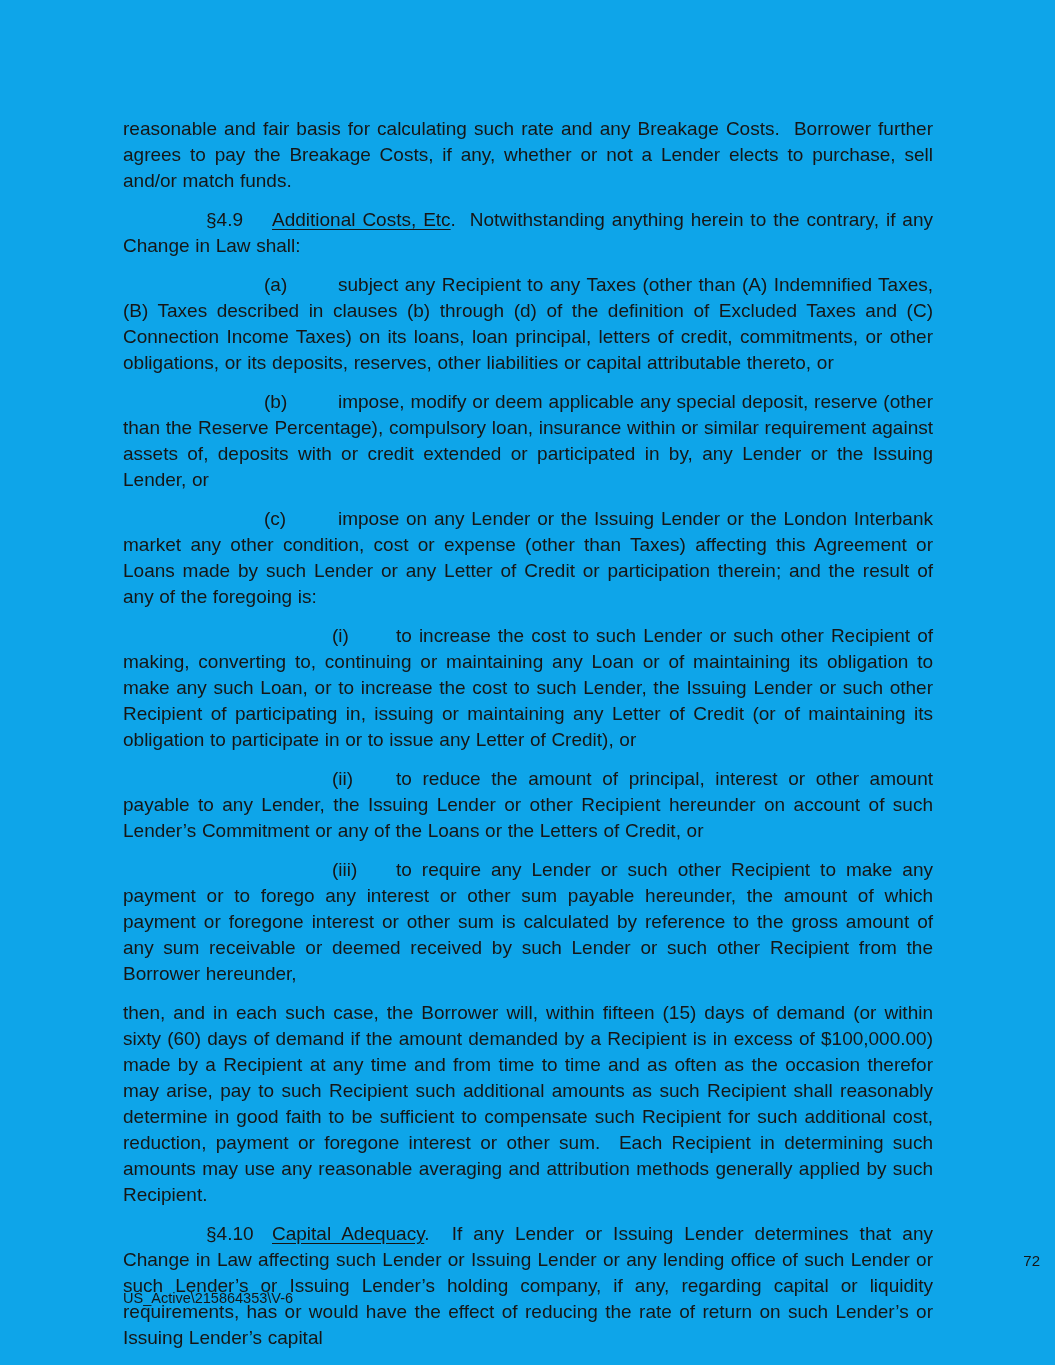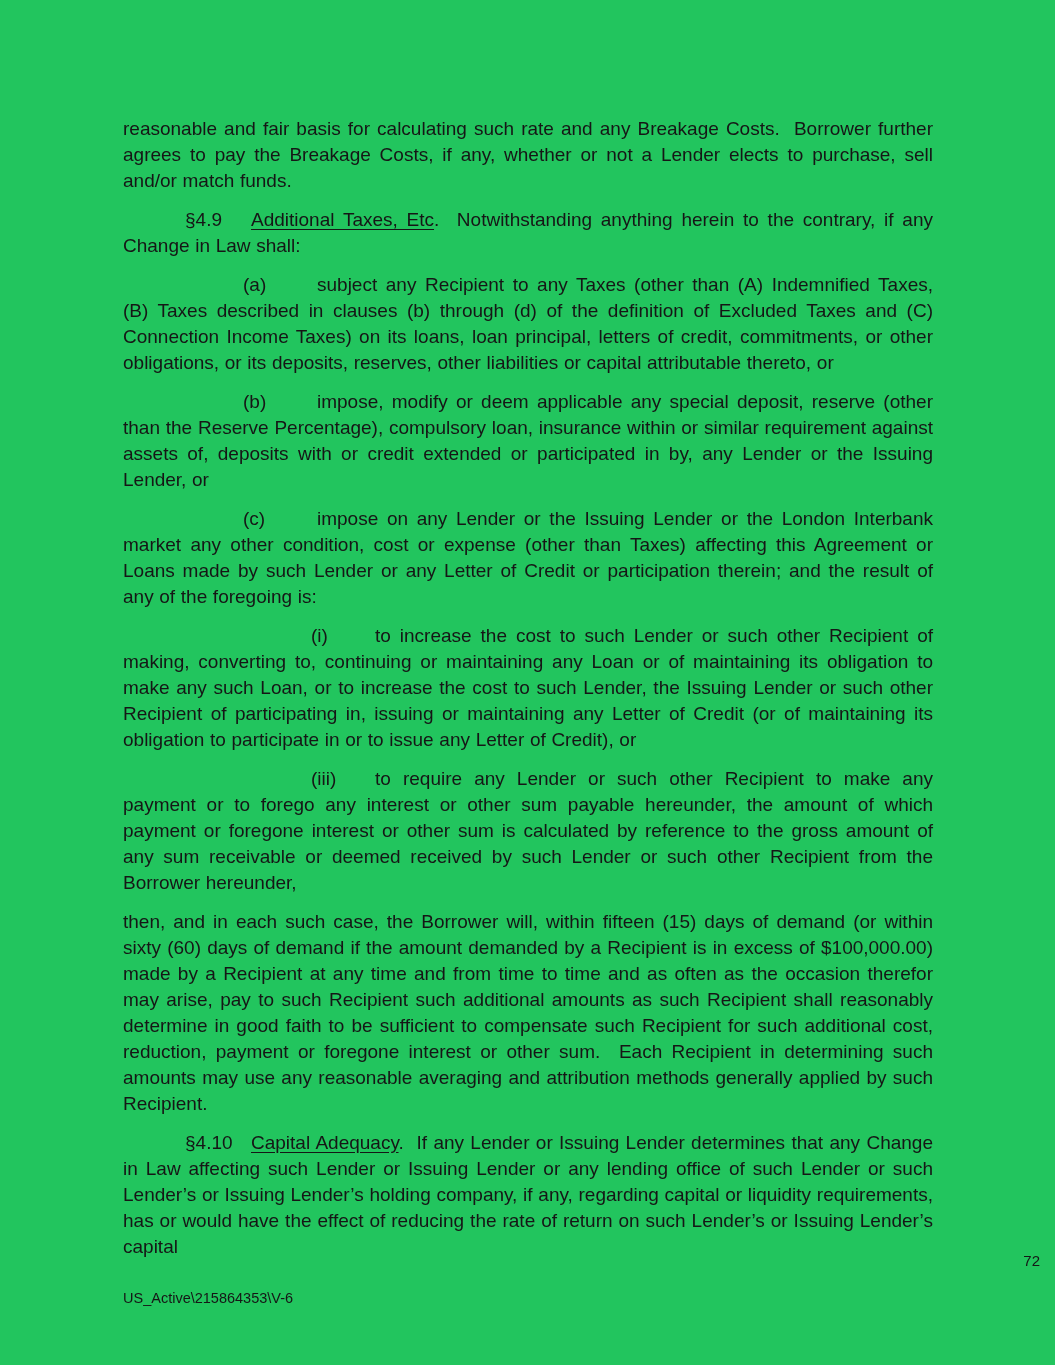--- a/index.html
+++ b/index.html
@@ -4,21 +4,21 @@
 <style>
   html, body {
     margin: 0;
     padding: 0;
     background: #ffffff;
   }
   .page {
     position: relative;
     width: 1055px;
     height: 1365px;
-    background: #22c55e;
+    background: #0ea5e9;
     overflow: hidden;
     font-family: "Liberation Sans", "DejaVu Sans", sans-serif;
     color: #161616;
   }
   .doc-body {
     position: absolute;
     left: 123px;
     top: 116px;
     width: 810px;
   }
@@ -28,20 +28,21 @@
     line-height: 26px;
     text-align: justify;
     word-spacing: 0.02em;
   }
   .ind-1 { text-indent: 62px; }
   .ind-2 { text-indent: 120px; }
   .ind-3 { text-indent: 188px; }
   .tab-label {
     display: inline-block;
     text-indent: 0;
+    margin-left: 21px;
   }
   .w-sec    { width: 66px; }
   .w-clause { width: 74px; }
   .w-sub    { width: 64px; }
   .heading-underline {
     text-decoration: underline;
     text-underline-offset: 3px;
   }
   .page-number {
     position: absolute;
@@ -61,30 +62,31 @@
   }
 </style>
 </head>
 <body>
 
 <div class="page">
   <main class="doc-body">
 
     <p class="para">reasonable and fair basis for calculating such rate and any Breakage Costs.&nbsp; Borrower further agrees to pay the Breakage Costs, if any, whether or not a Lender elects to purchase, sell and/or match funds.</p>
 
-    <p class="para ind-1"><span class="tab-label w-sec">§4.9</span><span class="heading-underline">Additional Taxes, Etc</span><span>.&nbsp; Notwithstanding anything herein to the contrary, if any Change in Law shall:</span></p>
+    <p class="para ind-1"><span class="tab-label w-sec">§4.9</span><span class="heading-underline">Additional Costs, Etc</span><span>.&nbsp; Notwithstanding anything herein to the contrary, if any Change in Law shall:</span></p>
 
     <p class="para ind-2"><span class="tab-label w-clause">(a)</span><span>subject any Recipient to any Taxes (other than (A) Indemnified Taxes, (B) Taxes described in clauses (b) through (d) of the definition of Excluded Taxes and (C) Connection Income Taxes) on its loans, loan principal, letters of credit, commitments, or other obligations, or its deposits, reserves, other liabilities or capital attributable thereto, or</span></p>
 
     <p class="para ind-2"><span class="tab-label w-clause">(b)</span><span>impose, modify or deem applicable any special deposit, reserve (other than the Reserve Percentage), compulsory loan, insurance within or similar requirement against assets of, deposits with or credit extended or participated in by, any Lender or the Issuing Lender, or</span></p>
 
     <p class="para ind-2"><span class="tab-label w-clause">(c)</span><span>impose on any Lender or the Issuing Lender or the London Interbank market any other condition, cost or expense (other than Taxes) affecting this Agreement or Loans made by such Lender or any Letter of Credit or participation therein; and the result of any of the foregoing is:</span></p>
 
     <p class="para ind-3"><span class="tab-label w-sub">(i)</span><span>to increase the cost to such Lender or such other Recipient of making, converting to, continuing or maintaining any Loan or of maintaining its obligation to make any such Loan, or to increase the cost to such Lender, the Issuing Lender or such other Recipient of participating in, issuing or maintaining any Letter of Credit (or of maintaining its obligation to participate in or to issue any Letter of Credit), or</span></p>
 
+    <p class="para ind-3"><span class="tab-label w-sub">(ii)</span><span>to reduce the amount of principal, interest or other amount payable to any Lender, the Issuing Lender or other Recipient hereunder on account of such Lender’s Commitment or any of the Loans or the Letters of Credit, or</span></p>
 
     <p class="para ind-3"><span class="tab-label w-sub">(iii)</span><span>to require any Lender or such other Recipient to make any payment or to forego any interest or other sum payable hereunder, the amount of which payment or foregone interest or other sum is calculated by reference to the gross amount of any sum receivable or deemed received by such Lender or such other Recipient from the Borrower hereunder,</span></p>
 
     <p class="para">then, and in each such case, the Borrower will, within fifteen (15) days of demand (or within sixty (60) days of demand if the amount demanded by a Recipient is in excess of $100,000.00) made by a Recipient at any time and from time to time and as often as the occasion therefor may arise, pay to such Recipient such additional amounts as such Recipient shall reasonably determine in good faith to be sufficient to compensate such Recipient for such additional cost, reduction, payment or foregone interest or other sum.&nbsp; Each Recipient in determining such amounts may use any reasonable averaging and attribution methods generally applied by such Recipient.</p>
 
     <p class="para ind-1"><span class="tab-label w-sec">§4.10</span><span class="heading-underline">Capital Adequacy</span><span>.&nbsp; If any Lender or Issuing Lender determines that any Change in Law affecting such Lender or Issuing Lender or any lending office of such Lender or such Lender’s or Issuing Lender’s holding company, if any, regarding capital or liquidity requirements, has or would have the effect of reducing the rate of return on such Lender’s or Issuing Lender’s capital</span></p>
 
   </main>
 
   <div class="page-number">72</div>

